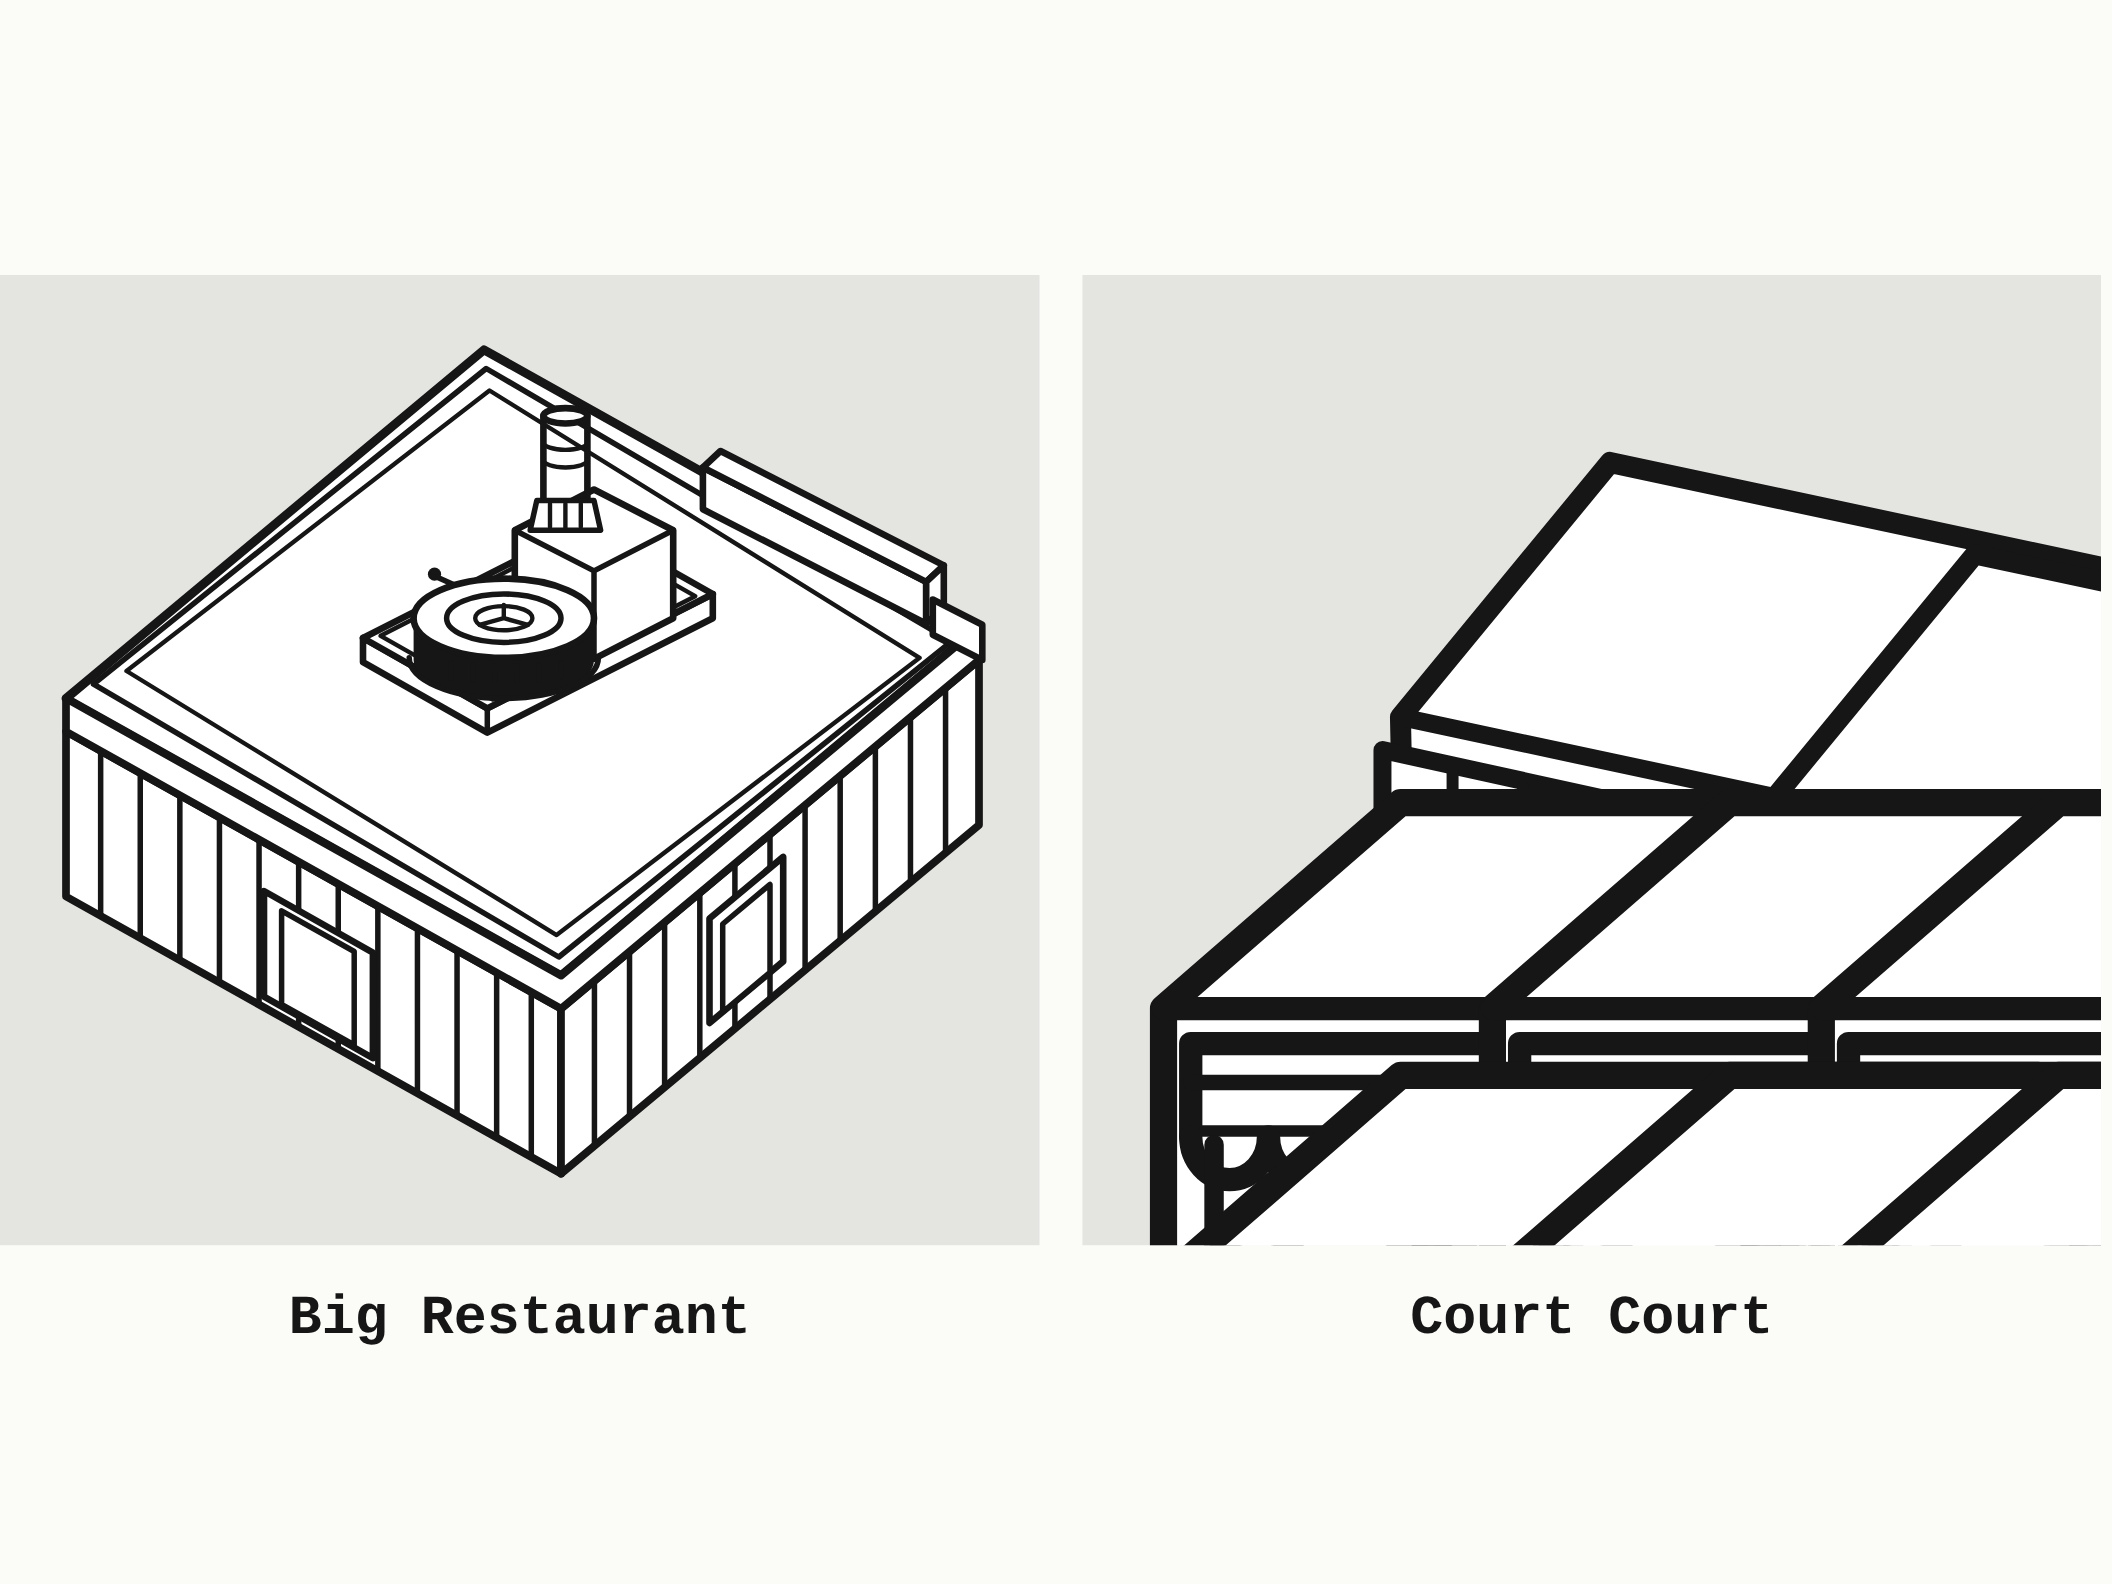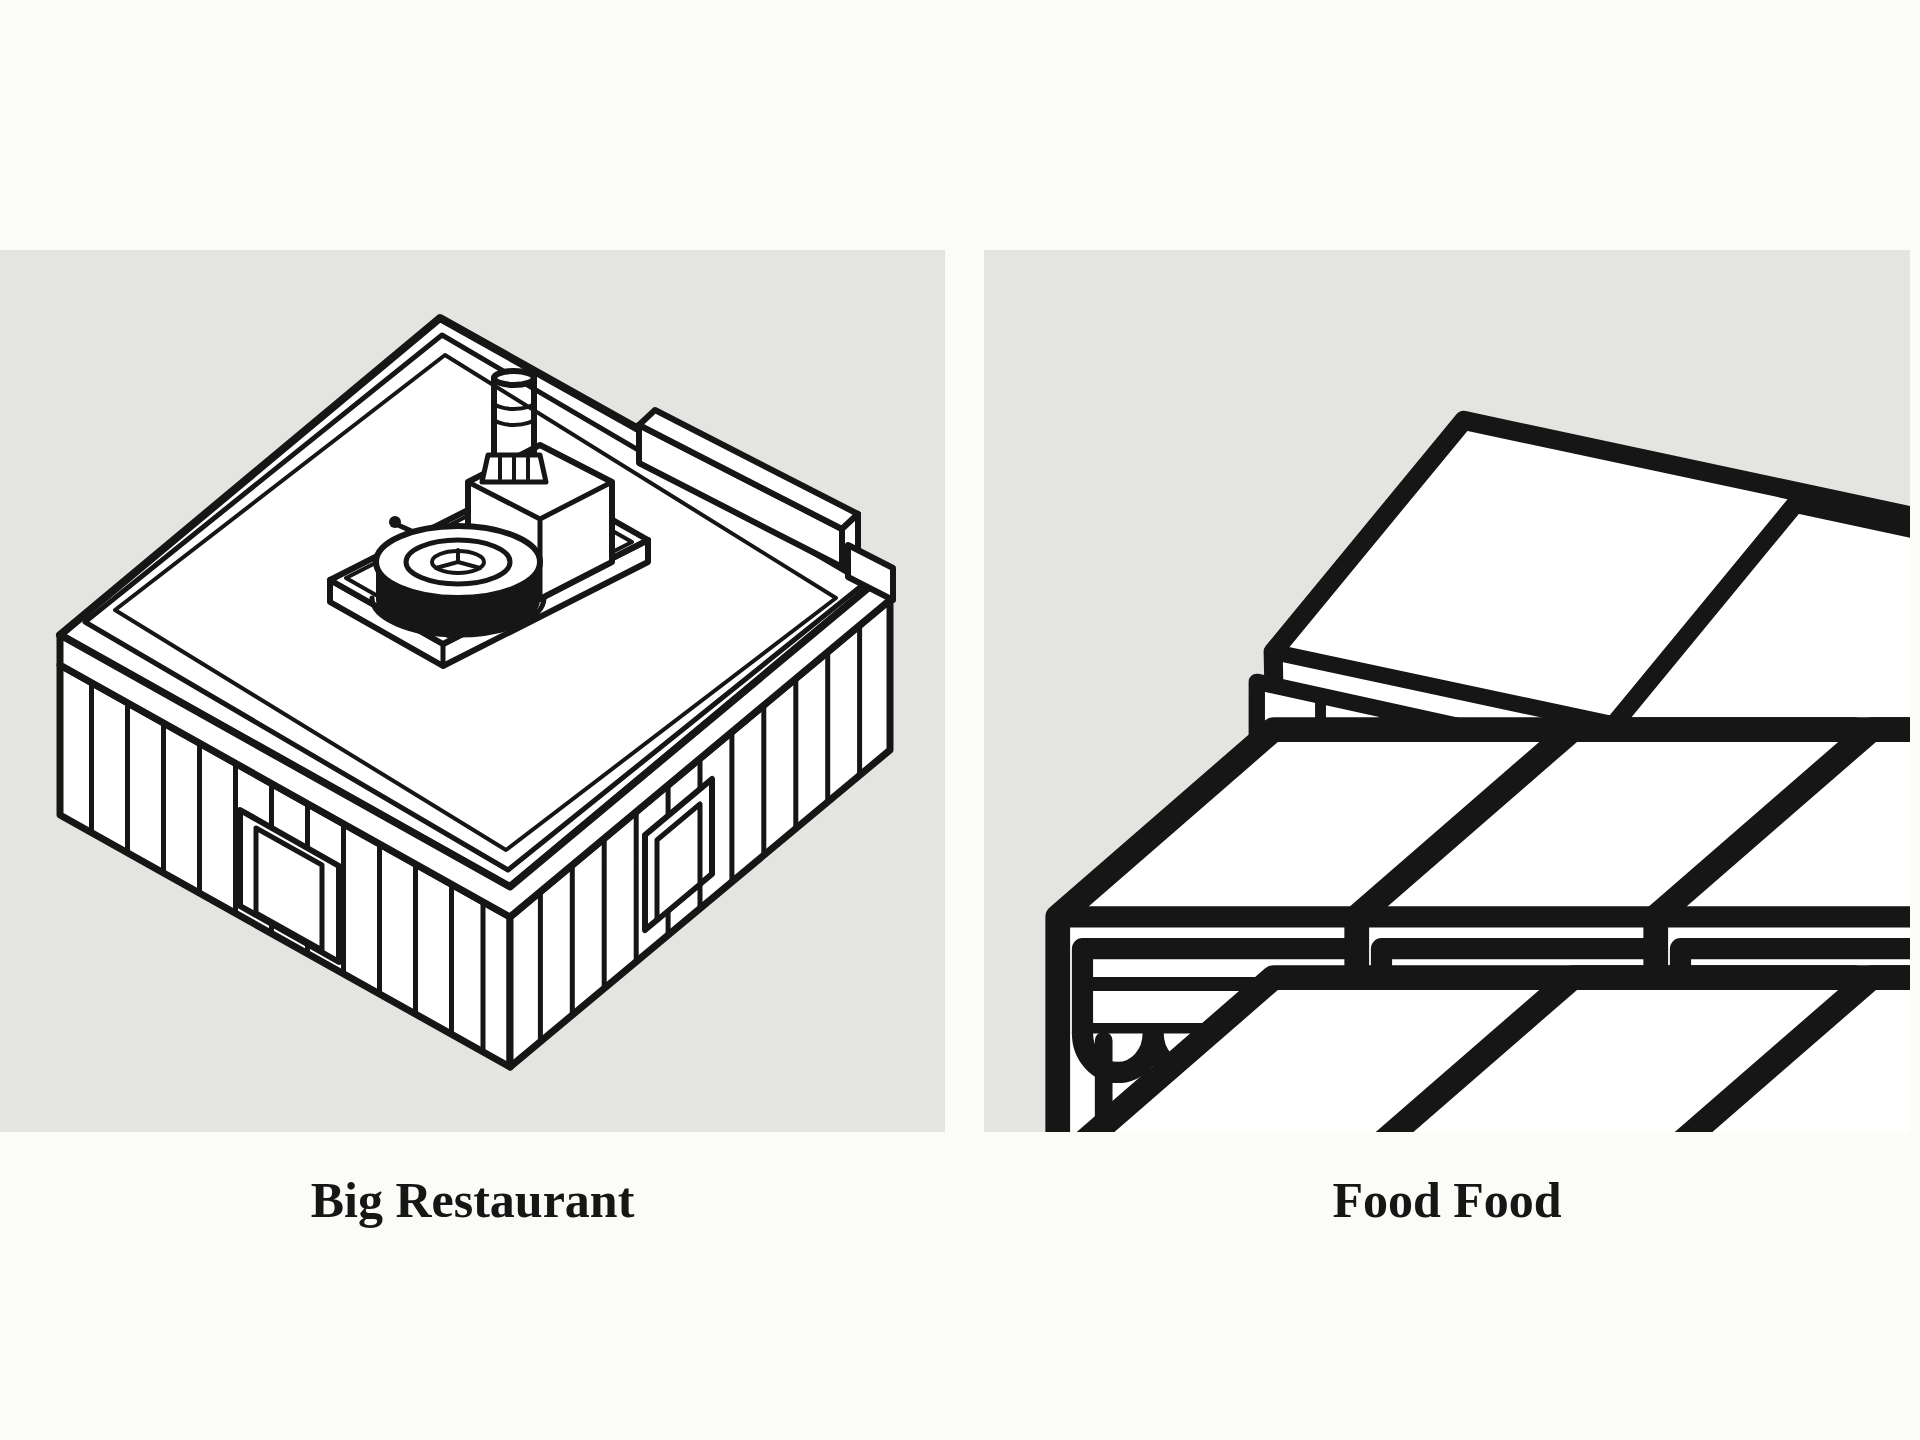--- a/index.html
+++ b/index.html
@@ -1,20 +1,20 @@
 <!DOCTYPE html>
 <html style="--bg: #fbfbf8; --panel: #e4e4e1; --ink: #161616; --paper: #ffffff;"><head>
 <meta charset="utf-8">
 <style>
   :root{
     --bg:#fbfbf8; --panel:#e4e4e1; --ink:#161616; --paper:#ffffff;
   }
   html,body{margin:0;padding:0;background:var(--bg);}
   .stage{position:relative;width:1920px;height:1440px;background:var(--bg);overflow:hidden;
-         font-family:Liberation Serif, serif;}
+         font-family:Liberation Mono, monospace;}
   .panel{position:absolute;top:250px;height:882px;background:var(--panel);}
   .panel-left{left:0;width:945px;}
   .panel-right{left:984px;width:926px;}
   .panel svg{position:absolute;left:0;top:0;}
   .caption{position:absolute;top:1160px;height:80px;line-height:80px;text-align:center;
            font-size:50px;font-weight:700;color:var(--ink);letter-spacing:0;}
   .caption-left{left:0;width:945px;}
   .caption-right{left:984px;width:926px;}
   
   svg *{stroke-linejoin:round;stroke-linecap:round;}
@@ -179,14 +179,14 @@
           <use href="#truck-side" xlink:href="#truck-side" transform="translate(348 392)"></use>
           <use href="#truck-side" xlink:href="#truck-side" transform="translate(647 392)"></use>
           <use href="#truck-side" xlink:href="#truck-side" transform="translate(49 640)"></use>
           <use href="#truck-side" xlink:href="#truck-side" transform="translate(348 640)"></use>
           <use href="#truck-side" xlink:href="#truck-side" transform="translate(647 640)"></use>
         </g>
     </svg>
   </section>
 
   <div class="caption caption-left">Big Restaurant</div>
-  <div class="caption caption-right">Food Food</div>
+  <div class="caption caption-right">Court Court</div>
 </div>
 
 </body></html>

